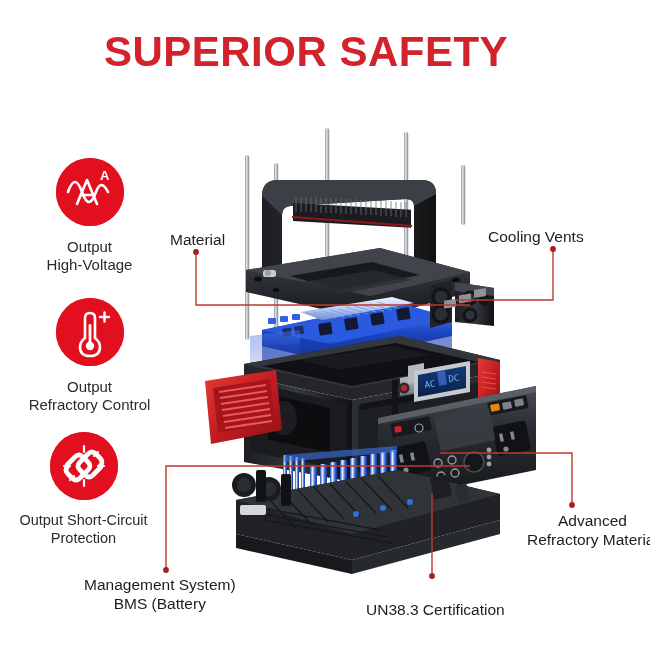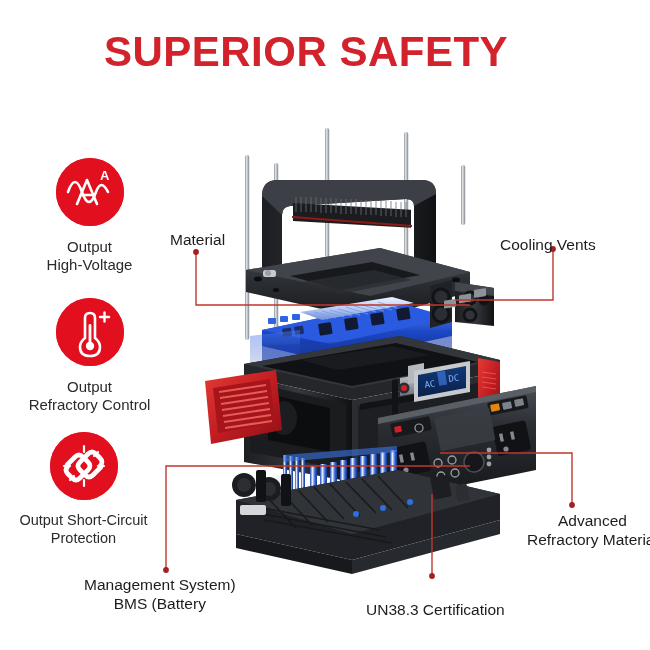--- a/index.html
+++ b/index.html
@@ -50,21 +50,21 @@
     position:absolute;
     font-size:15.5px;
     color:#1d1d1d;
     line-height:1.22;
     white-space:nowrap;
     font-family:"Liberation Sans", sans-serif;
   }
   .callout.ctr{text-align:center;}
 
   #call-inverter{left:170px;top:231px;}
-  #call-vents{left:500px;top:228px;margin-top:8px;}
+  #call-vents{left:488px;top:228px;}
   #call-refract{left:527px;top:512px;text-align:center;}
   #call-bms{left:84px;top:576px;text-align:center;}
   #call-un{left:366px;top:585px;margin-top:16px;}
 
   
   #lines, #product{position:absolute;left:0;top:0;width:650px;height:650px;}
   #lines{pointer-events:none;}
 </style>
 </head>
 <body>

